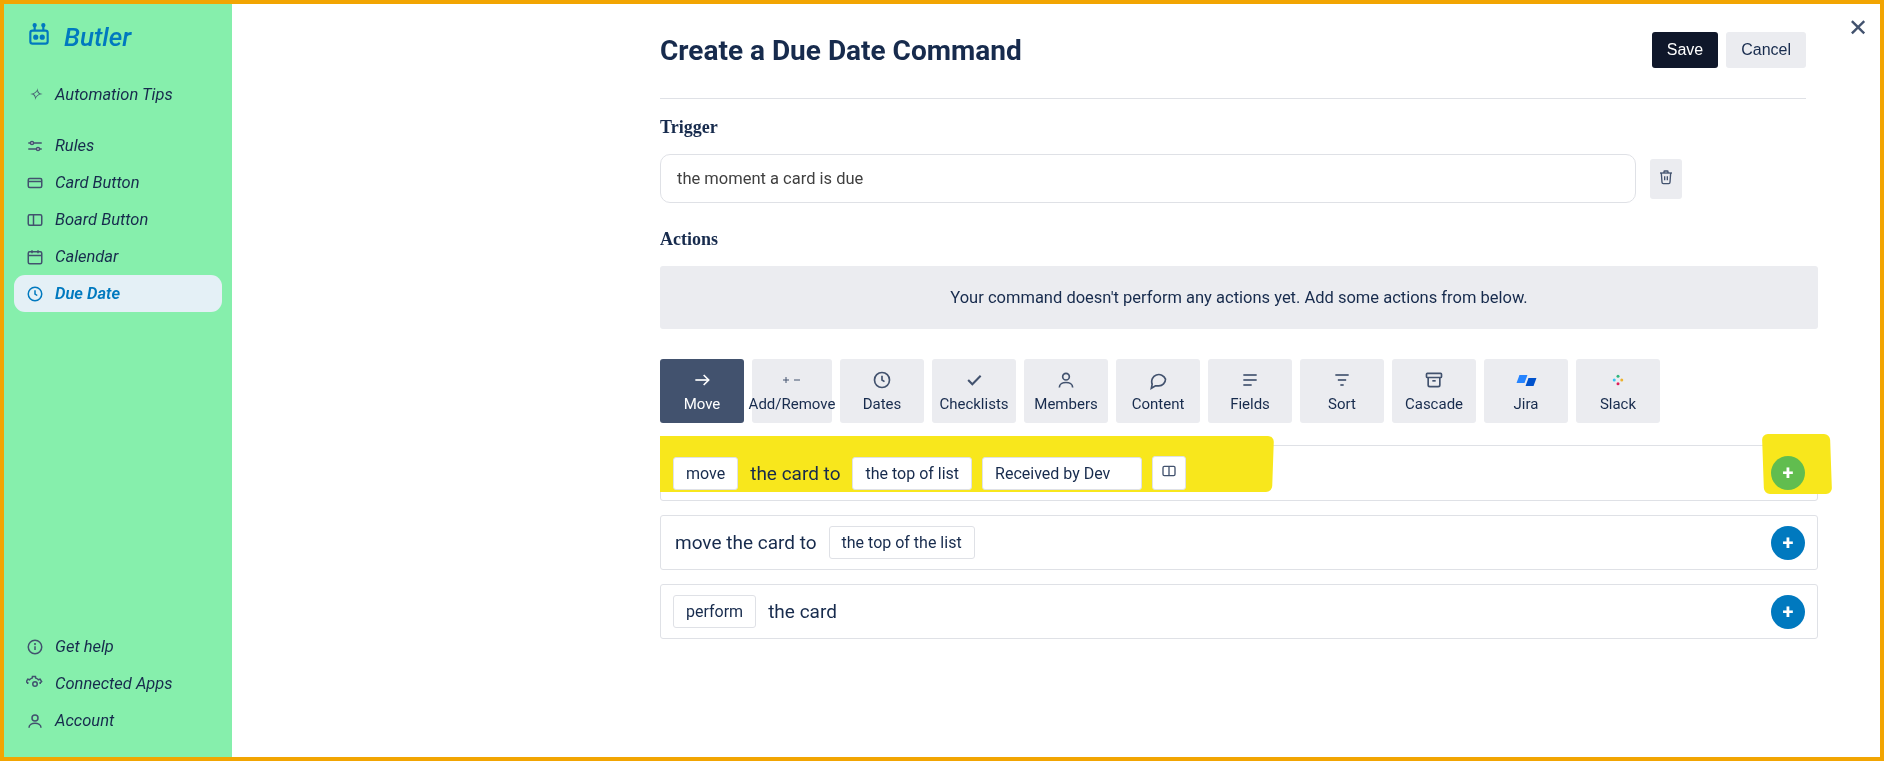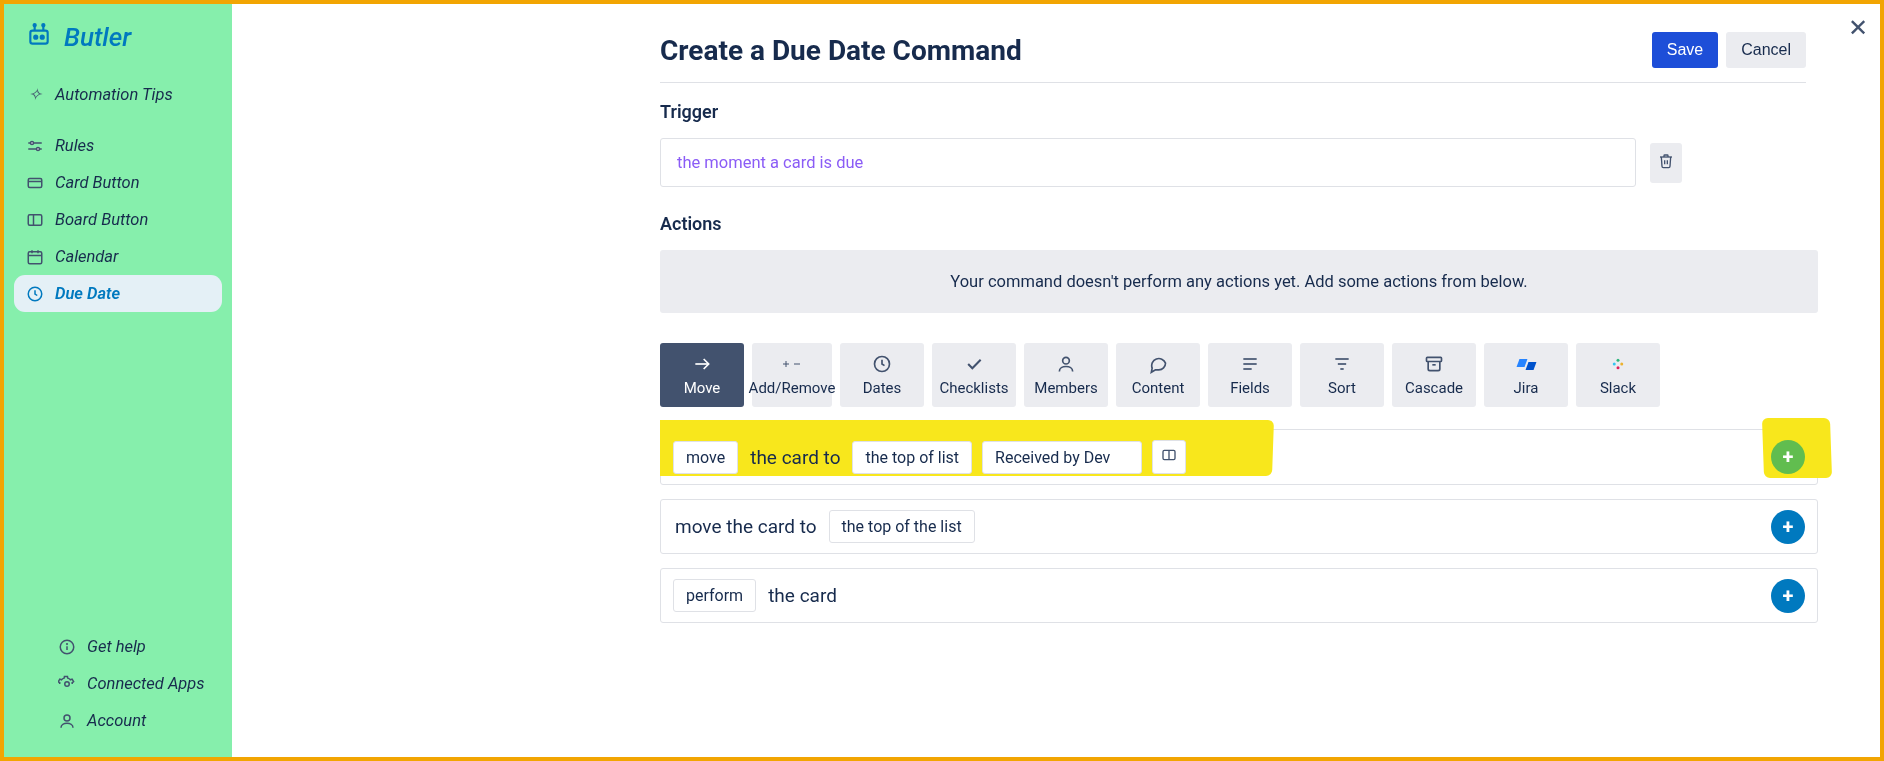--- a/index.html
+++ b/index.html
@@ -9,34 +9,34 @@
 .sidebar { width:228px; background:#86efac; display:flex; flex-direction:column;font-style:italic; }
 .brand { display:flex; align-items:center; gap:12px; padding:18px 22px 14px 22px; }
 .brand svg { width:26px; height:26px; }
 .brand-title { font-size:26px; font-weight:500; color:#0079bf; }
 .nav { padding:10px 10px; flex:1; }
 .nav-item { display:flex; align-items:center; gap:11px; padding:9px 12px; border-radius:3px; font-size:16.5px; color:#172b4d; cursor:pointer; }
 .nav-item.active { background:#e4f0f6; color:#0079bf; font-weight:600;border-radius:11px; }
 .nav-item .ico { width:18px; height:18px; display:inline-flex; align-items:center; justify-content:center; color:#42526e; }
 .nav-item.active .ico { color:#0079bf; }
 .nav-sep { height:14px; }
-.footer-nav { padding:10px 10px 18px 10px;margin-left:32px; }
+.footer-nav { padding:10px 10px 18px 10px; }
 .main { flex:1; display:flex; }
 .content { flex:1; padding:28px 40px 10px 428px; position:relative;}
-.header-row { display:flex; align-items:center; justify-content:space-between; margin-bottom:14px; padding-right:34px;}
+.header-row { display:flex; align-items:center; justify-content:space-between; margin-bottom:30px; padding-right:34px;}
 .page-title { font-size:28px; font-weight:700; color:#172b4d; }
 .header-actions { display:flex; gap:8px; }
 .btn { border:none; padding:9px 15px; border-radius:3px; font-size:16px; cursor:pointer; font-weight:500;}
-.btn-save { background:#1d4ed8; color:#fff; }
+.btn-save { background:#0f172a; color:#fff; }
 .btn-cancel { background:#ebecf0; color:#172b4d; }
 .divider { height:1px; background:#dfe1e6; margin-bottom:18px; margin-right:34px;}
 .scroll-area { position:relative; overflow-y:scroll; height:630px; padding-right:22px;}
-.section-label { font-size:18px; font-weight:600; color:#172b4d; margin-bottom:16px; }
+.section-label { font-size:18px; font-weight:600; color:#172b4d; margin-bottom:16px;font-family:Liberation Serif, serif; }
 .trigger-row { display:flex; gap:14px; align-items:center; margin-bottom:26px;}
-.trigger-box { flex:0 0 976px; border:1px solid #dfe1e6; border-radius:3px; padding:14px 16px; font-size:16.5px; color:#8b5cf6; }
+.trigger-box { flex:0 0 976px; border:1px solid #dfe1e6; border-radius:10px; padding:14px 16px; font-size:16.5px; color:#404040; }
 .trash-btn { width:32px; height:40px; background:#ebecf0; border-radius:3px; display:flex; align-items:center; justify-content:center; cursor:pointer; }
 .empty-actions { background:#ebecf0; color:#172b4d; padding:22px 12px; text-align:center; border-radius:3px; font-size:16.5px; margin-bottom:30px;}
 .action-tabs { display:flex; gap:8px; margin-bottom:22px; }
 .tab { width:84px; height:64px; background:#ebecf0; border-radius:3px; display:flex; flex-direction:column; align-items:center; justify-content:center; gap:4px; cursor:pointer; }
 .tab.wide { width:80px; }
 .tab.active { background:#42526e; color:#fff; }
 .tab .ticon { font-size:20px; height:22px; display:flex; align-items:center; justify-content:center;}
 .tab .tlabel { font-size:15px; }
 .tab svg { width:20px; height:20px; }
 .action-row { border:1px solid #dfe1e6; border-radius:3px; padding:10px 12px; display:flex; align-items:center; gap:10px; margin-bottom:14px; position:relative;}

